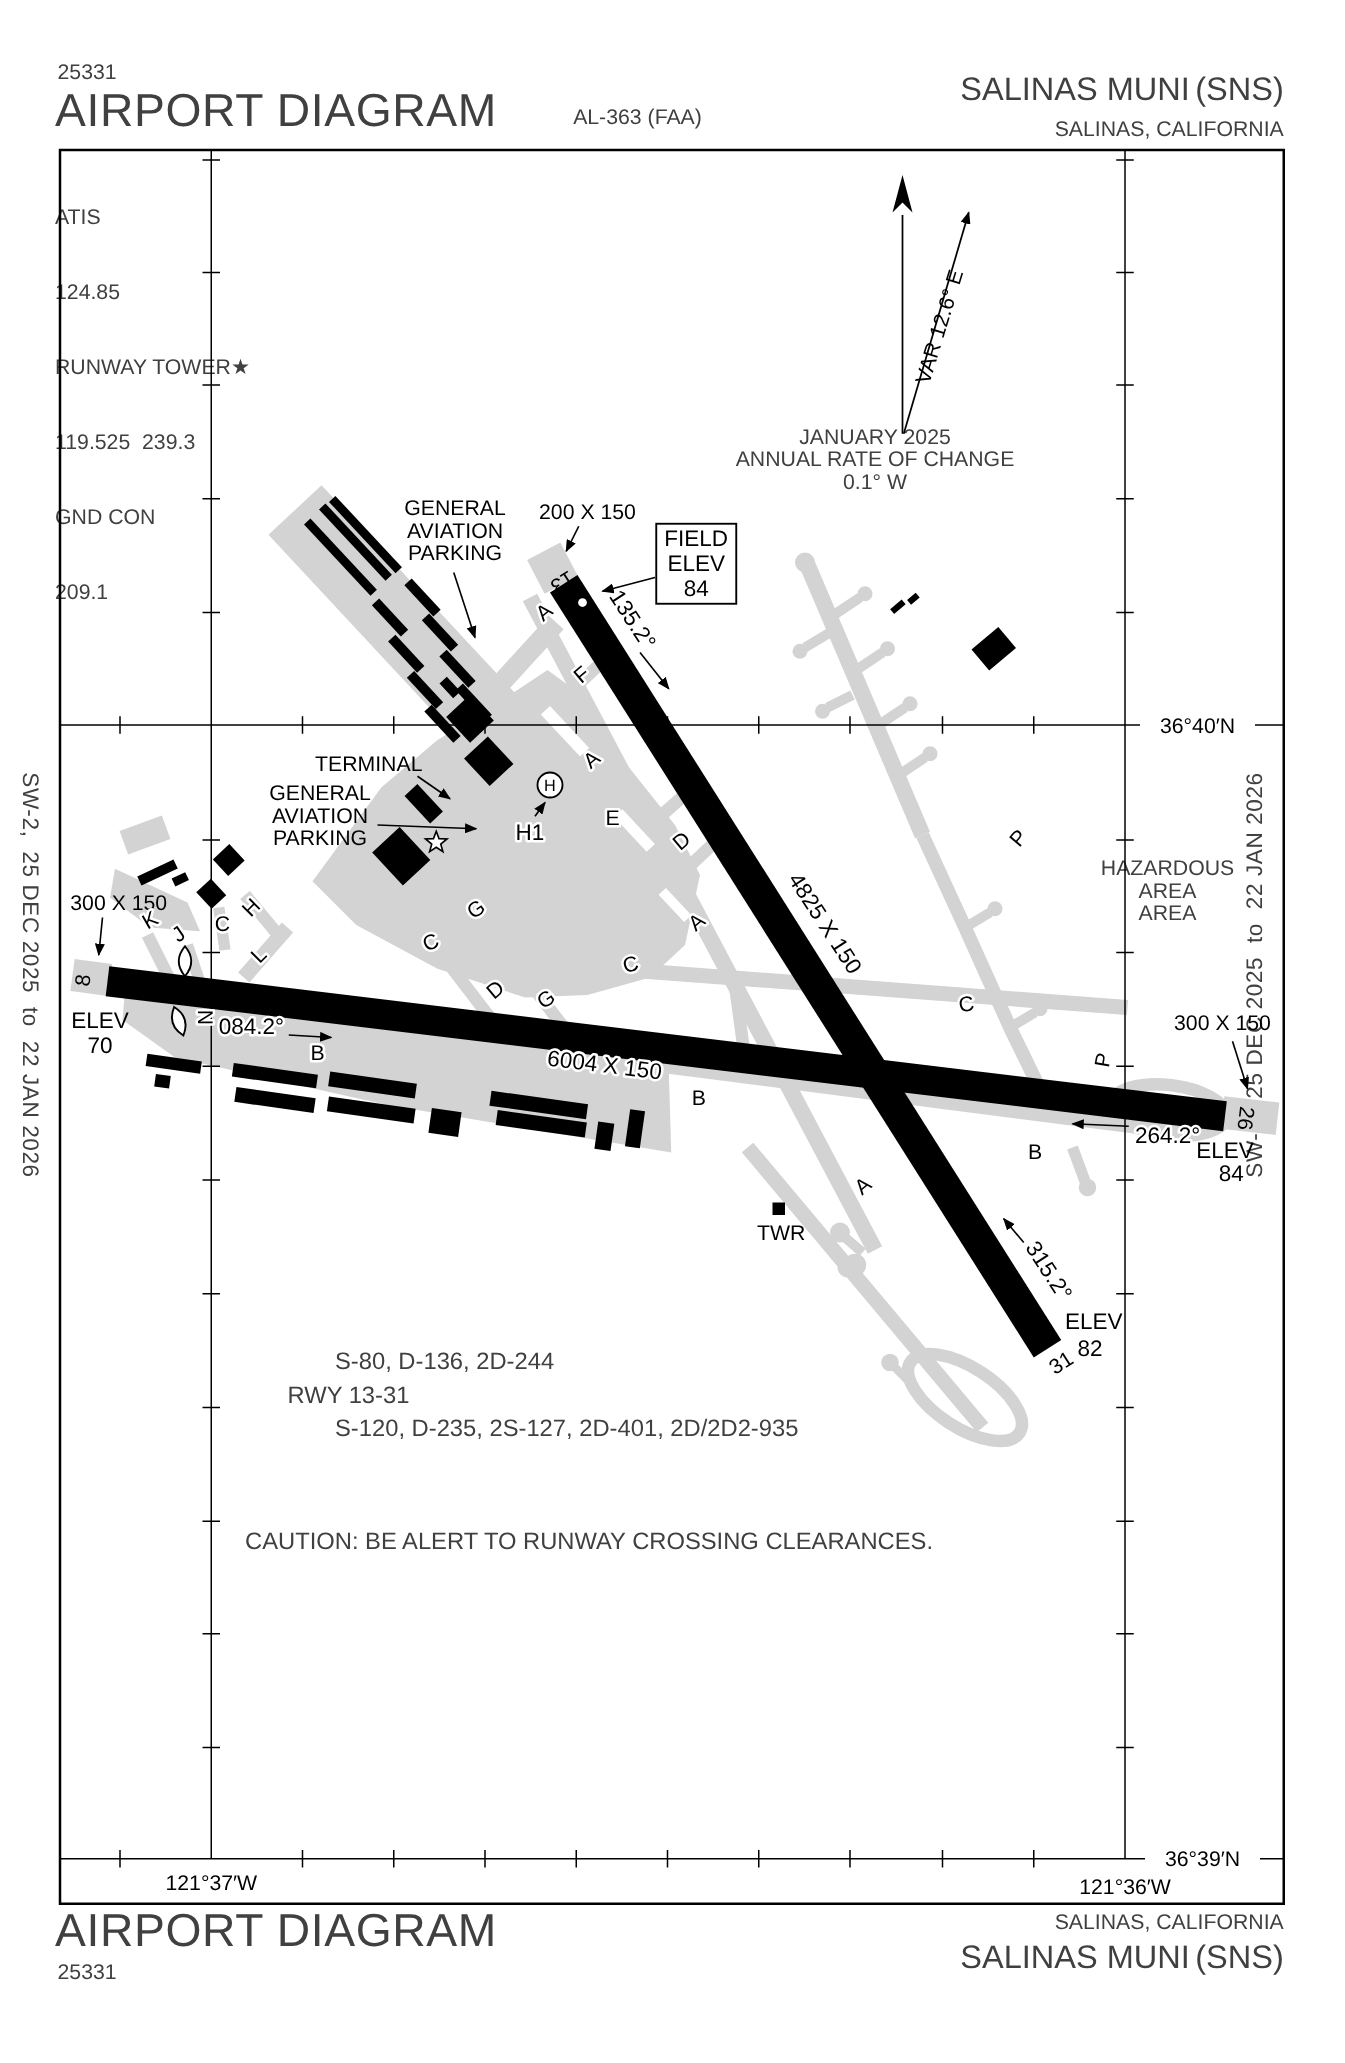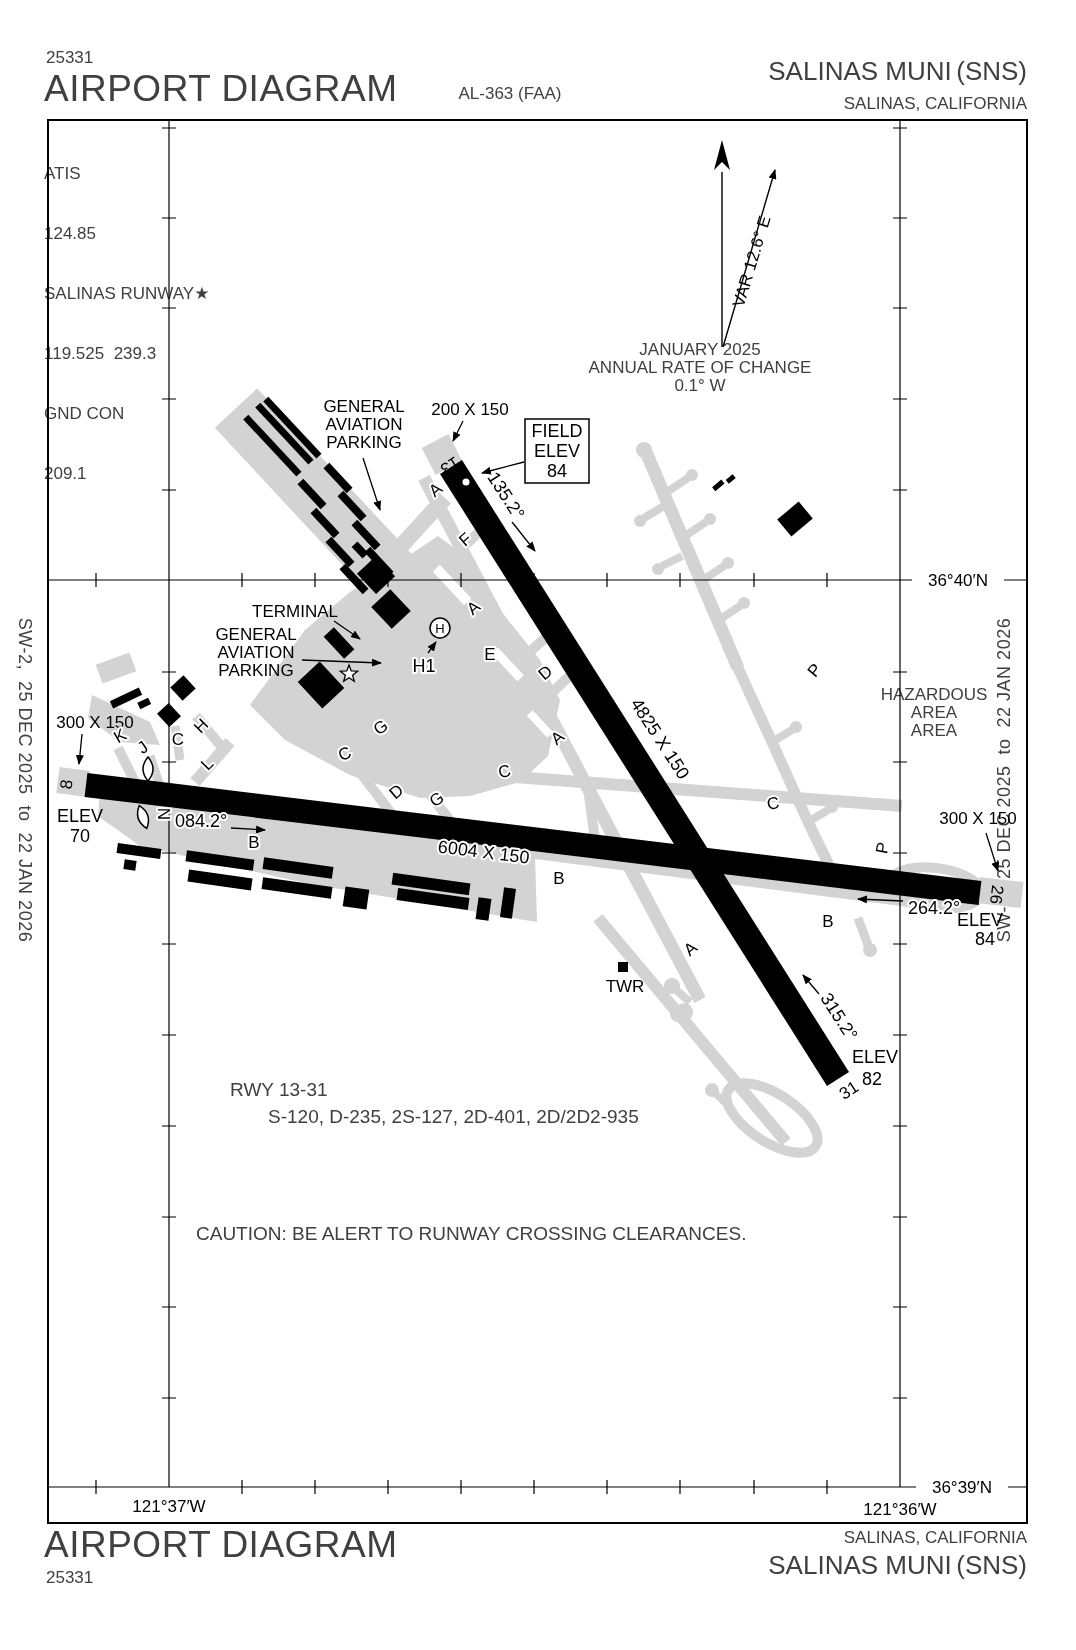--- a/index.html
+++ b/index.html
@@ -41,39 +41,40 @@
     <span class="fs21 serif">(SNS)</span>
   </div>
   <div class="abs fs17 right" style="right:49px;top:94px;">SALINAS, CALIFORNIA</div>
 
   <div class="abs rot-left" style="left:24px;top:780px;">SW-2,  25 DEC 2025  to  22 JAN 2026</div>
   <div class="abs rot-right" style="left:1004px;top:780px;">SW-2,  25 DEC 2025  to  22 JAN 2026</div>
 
   <div class="abs fs17 pre" style="left:44px;top:124px;">
     <div>ATIS</div>
     <div>124.85</div>
-    <div>SALINAS RUNWAY★</div>
+    <div>RUNWAY TOWER★</div>
     <div>119.525  239.3</div>
     <div>GND CON</div>
     <div>209.1</div>
   </div>
 
   <div class="abs fs17 center" style="left:588px;top:341px;width:224px;line-height:18px;">
     <div>JANUARY 2025</div>
     <div>ANNUAL RATE OF CHANGE</div>
     <div>0.1° W</div>
   </div>
 
   <div class="abs fs17 center" style="left:872px;top:686px;width:124px;line-height:18px;">
     <div>HAZARDOUS</div>
     <div>AREA</div>
     <div>AREA</div>
   </div>
 
   <div class="abs fs19" style="left:230px;top:1076px;">
+    <div style="padding-left:38px;">S-80, D-136, 2D-244</div>
     <div>RWY 13-31</div>
     <div style="padding-left:38px;">S-120, D-235, 2S-127, 2D-401, 2D/2D2-935</div>
   </div>
 
   <div class="abs fs19" style="left:196px;top:1220px;">CAUTION: BE ALERT TO RUNWAY CROSSING CLEARANCES.</div>
 
   <div class="abs fs37" style="left:44px;top:1524px;">AIRPORT DIAGRAM</div>
   <div class="abs fs17" style="left:46px;top:1568px;">25331</div>
   <div class="abs fs17 right" style="right:49px;top:1528px;">SALINAS, CALIFORNIA</div>
   <div class="abs right" style="right:49px;top:1550px;">

